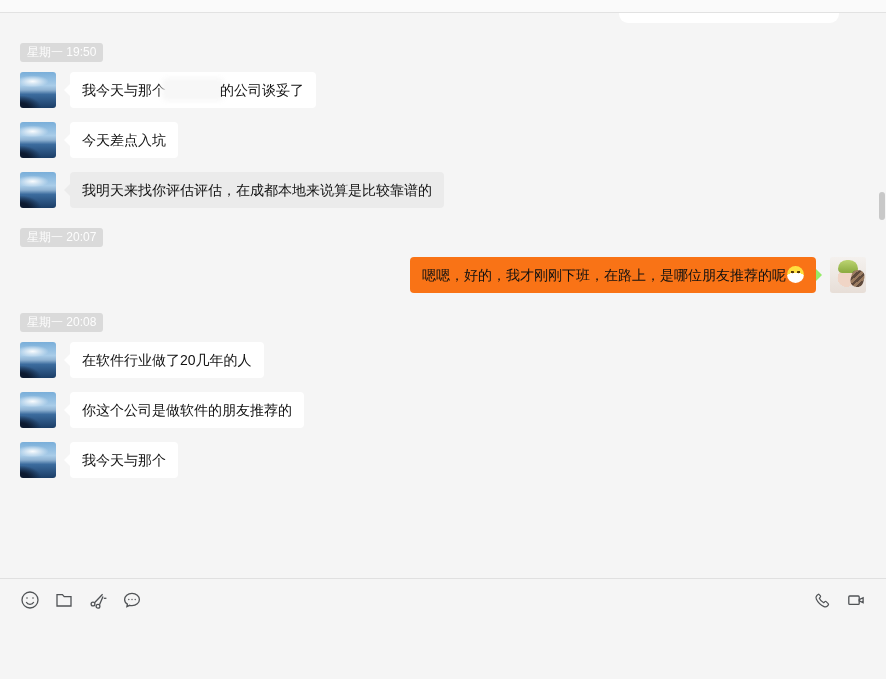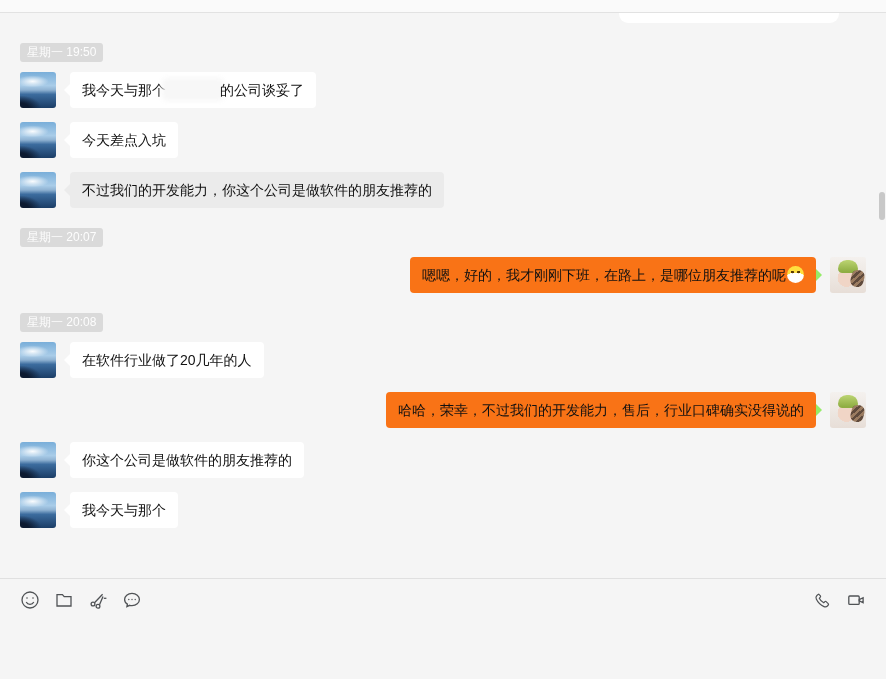--- a/index.html
+++ b/index.html
@@ -117,38 +117,33 @@
         <div class="bubble"><span>我今天与那个</span><span class="redacted"></span><span>的公司谈妥了</span></div>
       </div>
       <div class="msg-row left">
         <div class="avatar avatar-contact"></div>
         <div class="tail"></div>
         <div class="bubble"><span>今天差点入坑</span></div>
       </div>
       <div class="msg-row left gray">
         <div class="avatar avatar-contact"></div>
         <div class="tail"></div>
-        <div class="bubble"><span>不过我们的开发能力，你这个公司是做软件的朋友推荐的</span></div>
+        <div class="bubble"><span>我明天来找你评估评估，在成都本地来说算是比较靠谱的</span></div>
       </div>
       <div class="time-row"><span class="time-badge">星期一 20:07</span></div>
       <div class="msg-row right">
         <div class="bubble"><span>嗯嗯，好的，我才刚刚下班，在路上，是哪位朋友推荐的呢</span><span class="emoji"></span></div>
         <div class="tail"></div>
         <div class="avatar avatar-self"></div>
       </div>
       <div class="time-row"><span class="time-badge">星期一 20:08</span></div>
       <div class="msg-row left">
         <div class="avatar avatar-contact"></div>
         <div class="tail"></div>
         <div class="bubble"><span>在软件行业做了20几年的人</span></div>
-      </div>
-      <div class="msg-row right">
-        <div class="bubble"><span>哈哈，荣幸，不过我们的开发能力，售后，行业口碑确实没得说的</span></div>
-        <div class="tail"></div>
-        <div class="avatar avatar-self"></div>
       </div>
       <div class="msg-row left">
         <div class="avatar avatar-contact"></div>
         <div class="tail"></div>
         <div class="bubble"><span>你这个公司是做软件的朋友推荐的</span></div>
       </div>
       <div class="msg-row left">
         <div class="avatar avatar-contact"></div>
         <div class="tail"></div>
         <div class="bubble"><span>我今天与那个</span></div>

